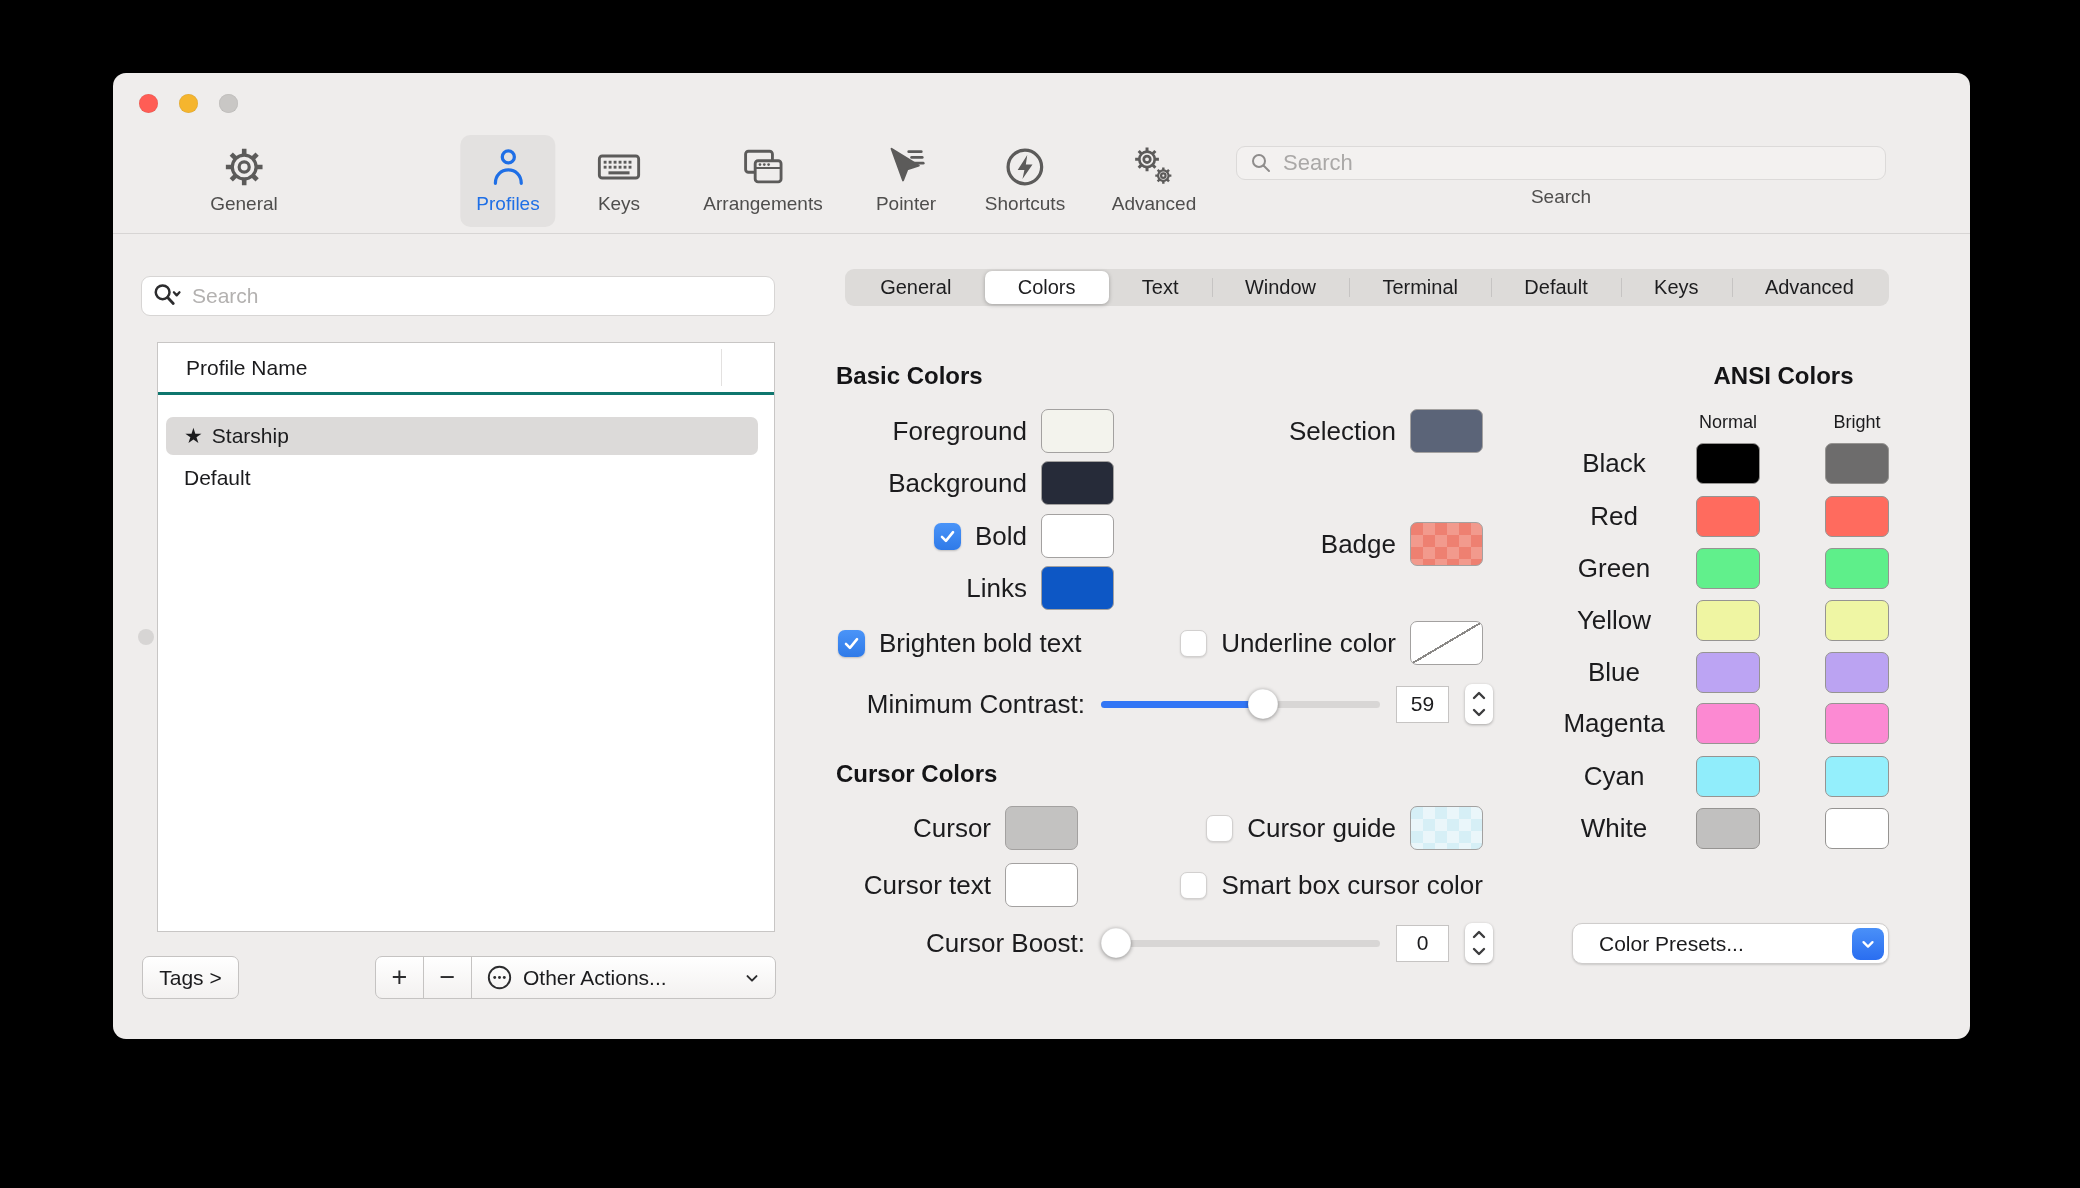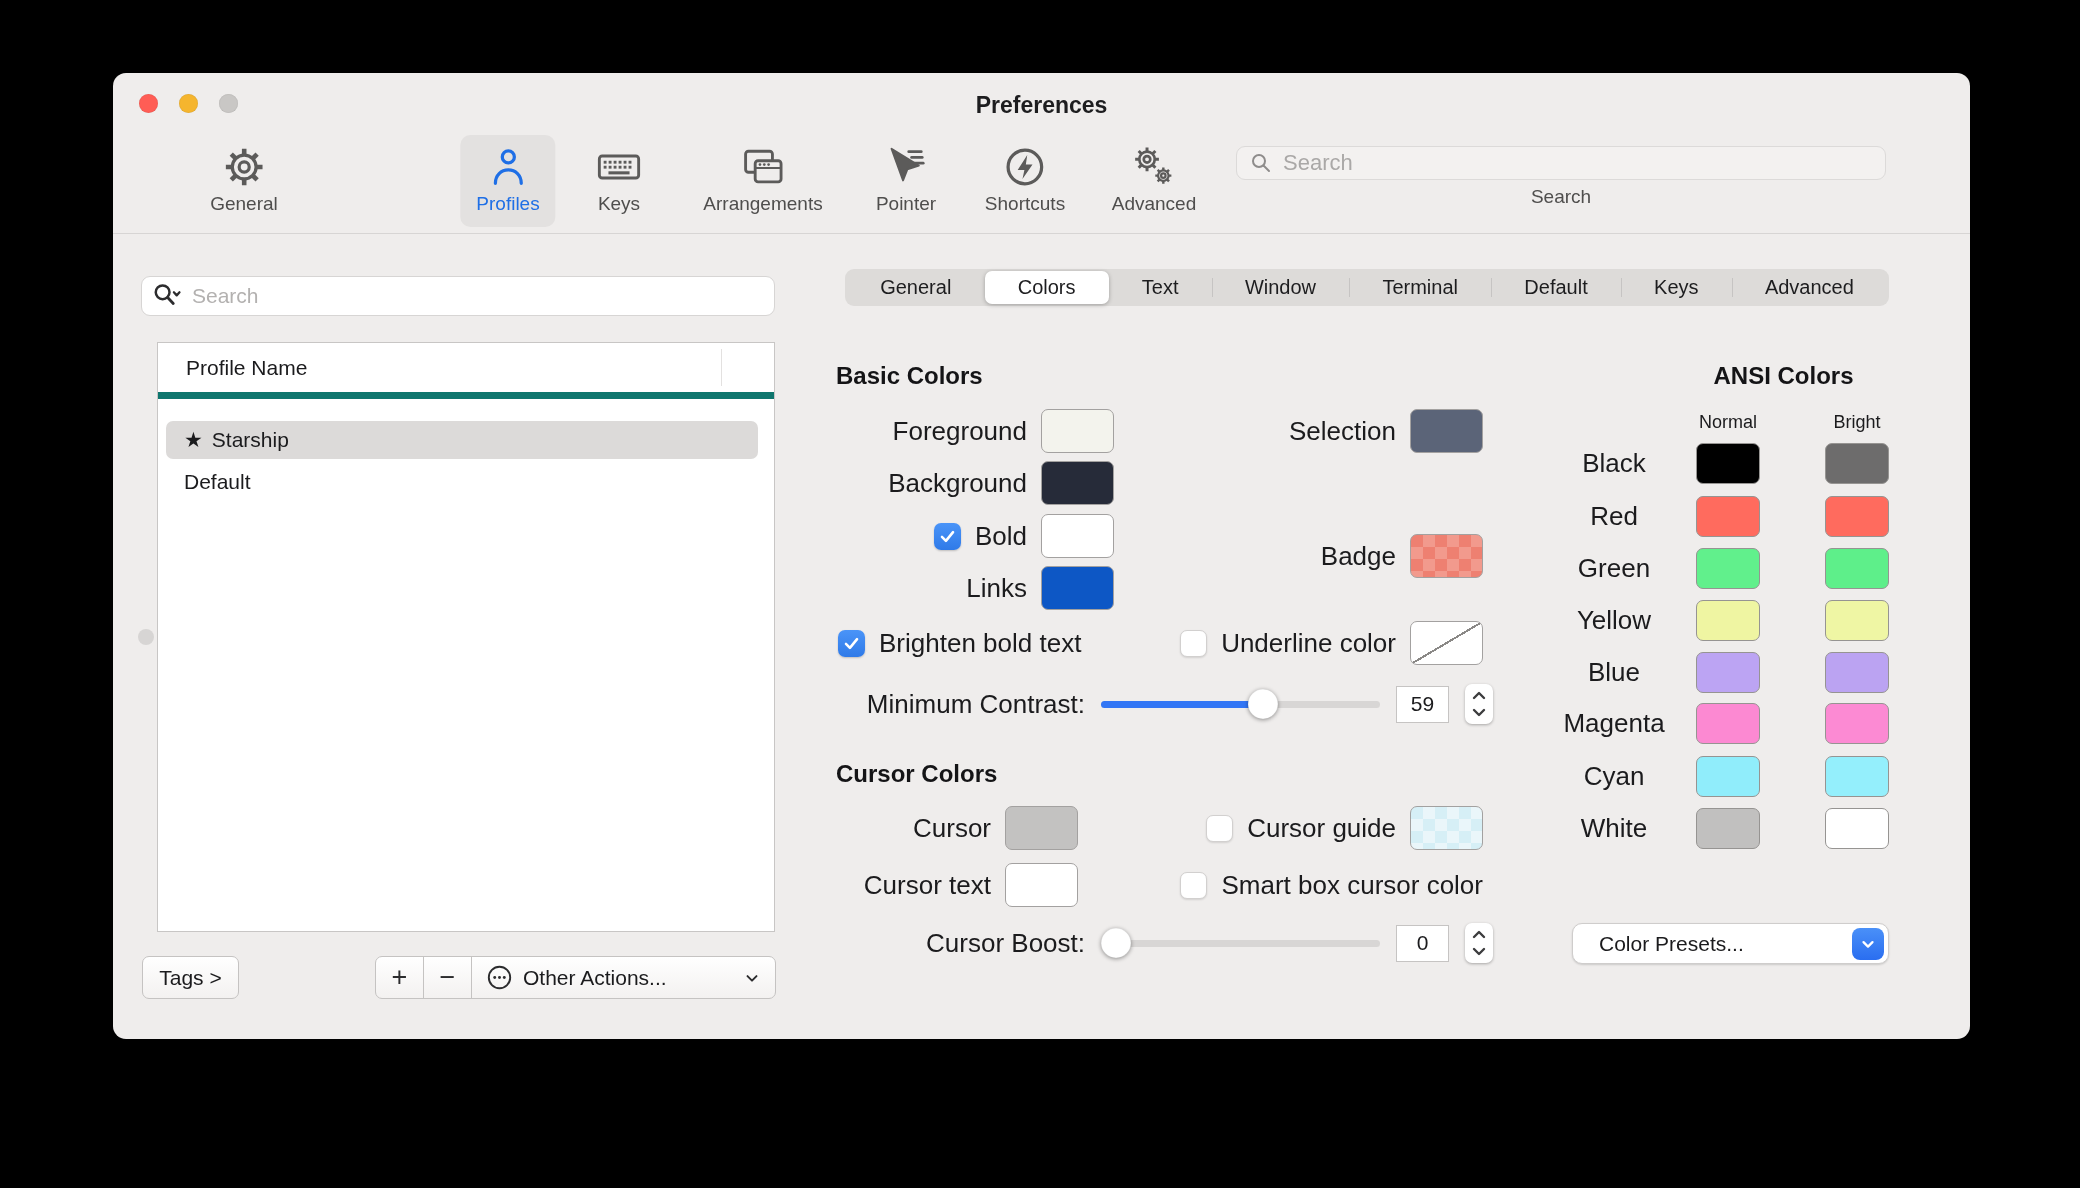--- a/index.html
+++ b/index.html
@@ -22,21 +22,21 @@
   .tb-search{position:absolute;left:1123px;top:13px;width:650px;}
   .tb-search-field{height:34px;background:#f3f1f0;border:1px solid #dcdad9;border-radius:9px;
                    display:flex;align-items:center;gap:10px;padding:0 12px;box-sizing:border-box;}
   .tb-search-ph{font-size:22px;color:#aaa8a7;}
   .tb-search-caption{margin-top:6px;text-align:center;font-size:19px;color:#4f4e4d;}
   
   .sb-search{position:absolute;left:28px;top:203px;width:634px;height:40px;background:#fff;border:1px solid #d7d5d4;
              border-radius:9px;display:flex;align-items:center;gap:10px;padding:0 10px;box-sizing:border-box;}
   .sb-search-ph{font-size:21px;color:#b3b1b0;}
   .plist{position:absolute;left:44px;top:269px;width:618px;height:590px;background:#fff;border:1px solid #c8c6c5;box-sizing:border-box;}
-  .plist-header{height:49px;border-bottom:7px solid #0f766e;display:flex;align-items:center;padding-left:28px;
+  .plist-header{height:49px;border-bottom:3px solid #0f766e;display:flex;align-items:center;padding-left:28px;
                 font-size:21px;color:#1b1b1d;position:relative;}
   .plist-coldiv{position:absolute;right:52px;top:6px;bottom:6px;width:1px;background:#e3e1e0;}
   .plist-rows{padding-top:22px;}
   .prow{height:38px;display:flex;align-items:center;margin:0 16px 4px 8px;border-radius:7px;padding-left:18px;font-size:21px;gap:9px;}
   .prow.selected{background:#dcdad9;}
   .star{font-family:"DejaVu Sans",sans-serif;font-size:21px;}
   .splitter-dot{position:absolute;left:25px;top:556px;width:16px;height:16px;border-radius:50%;background:#d7d5d4;}
   .btn{background:linear-gradient(#ffffff,#f3f1f0);border:1px solid #c5c3c2;border-radius:7px;box-sizing:border-box;
        display:flex;align-items:center;justify-content:center;font-size:21px;color:#1b1b1d;}
   .tags-btn{position:absolute;left:29px;top:883px;width:97px;height:43px;}
@@ -91,21 +91,20 @@
 <body>
 
 <div class="screen">
   <div class="window">
 
     <div class="traffic">
       <div class="light" style="background: rgb(255, 93, 85);"></div>
       <div class="light" style="background: rgb(245, 181, 46);"></div>
       <div class="light" style="background: rgb(201, 199, 197);"></div>
     </div>
-    <div class="title">Preferences</div>
 
     <div class="toolbar">
       <div class="tb-item" style="left:131px">
         <span class="tb-icon">
           <svg width="44" height="44" viewBox="0 0 48 48" fill="none" stroke="#5c5b5a">
             <g stroke-width="5" stroke-linecap="butt">
               <line x1="24" y1="4" x2="24" y2="12"></line>
                 <line x1="24" y1="36" x2="24" y2="44"></line>
               <line x1="4" y1="24" x2="12" y2="24"></line>
                 <line x1="36" y1="24" x2="44" y2="24"></line>
@@ -331,21 +330,21 @@
     </div>
     <div class="crow" style="right:856px;top:489px">
       <span class="clabel">Links</span>
       <span class="sw" style="background: rgb(13, 87, 197);"></span>
     </div>
 
     <div class="crow" style="right:487px;top:332px">
       <span class="clabel">Selection</span>
       <span class="sw" style="background: rgb(91, 100, 120);"></span>
     </div>
-    <div class="crow" style="right:487px;top:457px">
+    <div class="crow" style="right:487px;top:445px">
       <span class="clabel">Badge</span>
       <span class="sw" style="background: repeating-conic-gradient(rgb(242, 154, 141) 0%, rgb(242, 154, 141) 25%, rgb(238, 128, 113) 0%, rgb(238, 128, 113) 50%) 0% 0% / 24px 24px;"></span>
     </div>
 
     <div class="crow" style="left:725px;top:544px">
       <span class="cb checked">
         <svg width="19" height="19" viewBox="0 0 24 24" fill="none" stroke="#fff">
           <polyline points="5,12.5 10,17.5 19,6.5" stroke-width="3.2" stroke-linecap="round" stroke-linejoin="round"></polyline>
         </svg>
       </span>

